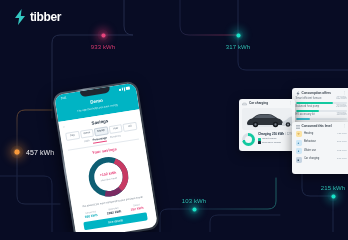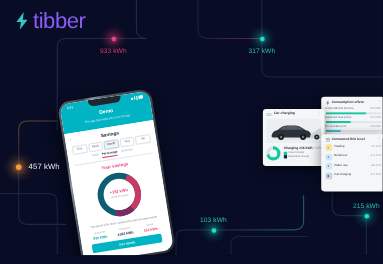--- a/index.html
+++ b/index.html
@@ -19,22 +19,22 @@
   
   #traces { position: absolute; inset: 0; width: 348px; height: 232px; }
 
   
   .logo {
     position: absolute; left: 13px; top: 9px;
     display: flex; align-items: center; gap: 3px;
   }
   .logo-mark { width: 14px; height: 16px; display: block; }
   .logo-text {
-    color: #8b5cf6; font-size: 20px; letter-spacing: -0.4px;
-    font-weight: 400; line-height: 1;
+    color: #ffffff; font-size: 12px; letter-spacing: -0.4px;
+    font-weight: 700; line-height: 1;
   }
 
   
   .node { position: absolute; }
   .node-dot {
     position: absolute; left: 50%; top: 50%;
     transform: translate(-50%, -50%);
     border-radius: 50%;
     display: flex; align-items: center; justify-content: center;
   }

